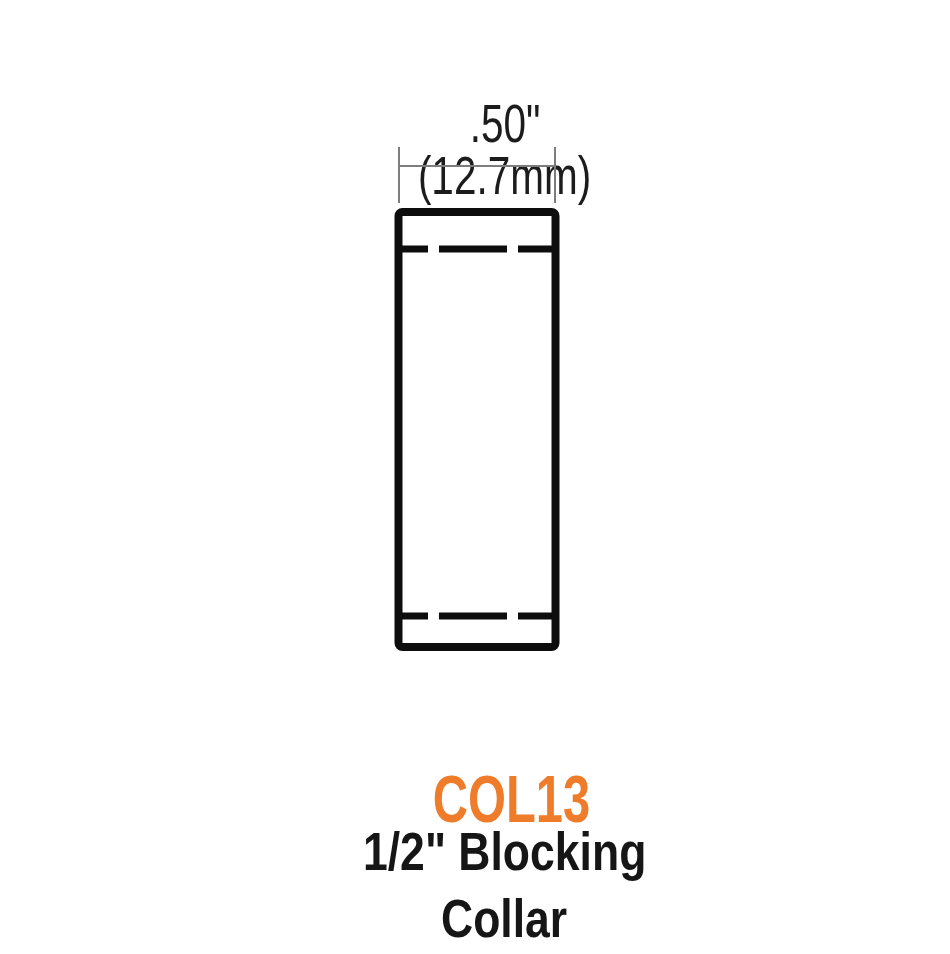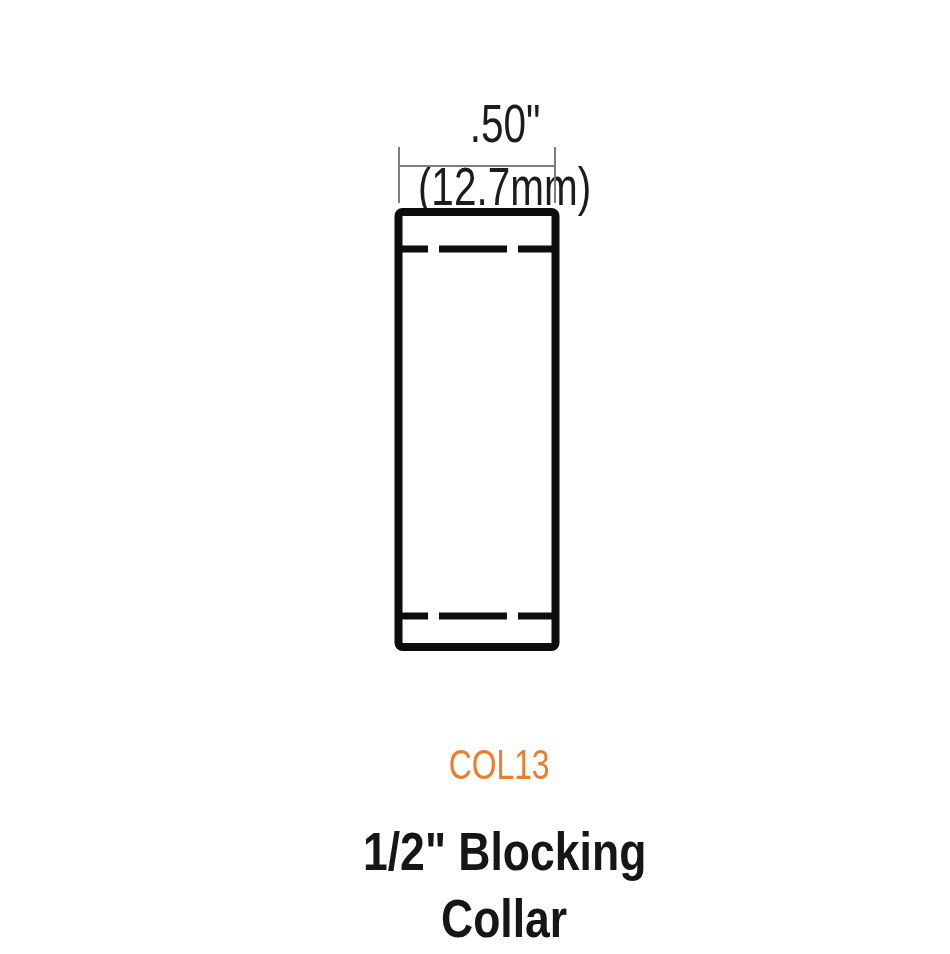--- a/index.html
+++ b/index.html
@@ -28,28 +28,28 @@
     transform-origin: 50% 50%;
   }
   
   .dim-label {
     top: 0;
     font-size: 54px;
     font-weight: 400;
     color: #1c1c1c;
   }
   .dim-inches { top: 42px; }
-  .dim-metric { top: 105px; }
+  .dim-metric { top: 94px; }
   .dim-label .squeeze { transform: scaleX(0.75); }
 
   
   .part-number {
     top: 700px;
-    font-size: 43px;
-    font-weight: 400;
+    font-size: 66px;
+    font-weight: 700;
     color: #ee7c2b;
   }
   .part-number .squeeze { transform: scaleX(0.74); }
   .part-name {
     font-size: 53px;
     font-weight: 700;
     color: #161616;
   }
   .part-name .squeeze { transform: scaleX(0.84); }
   .part-name-line1 { top: 772px; }

